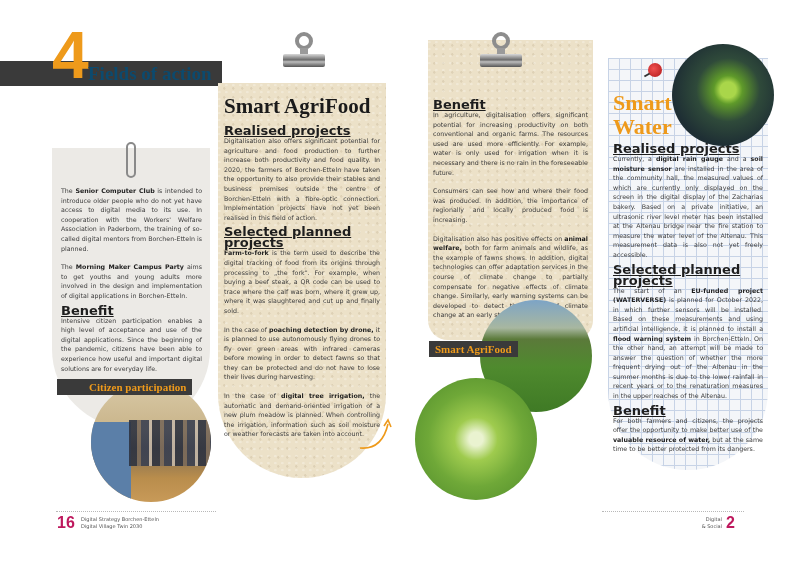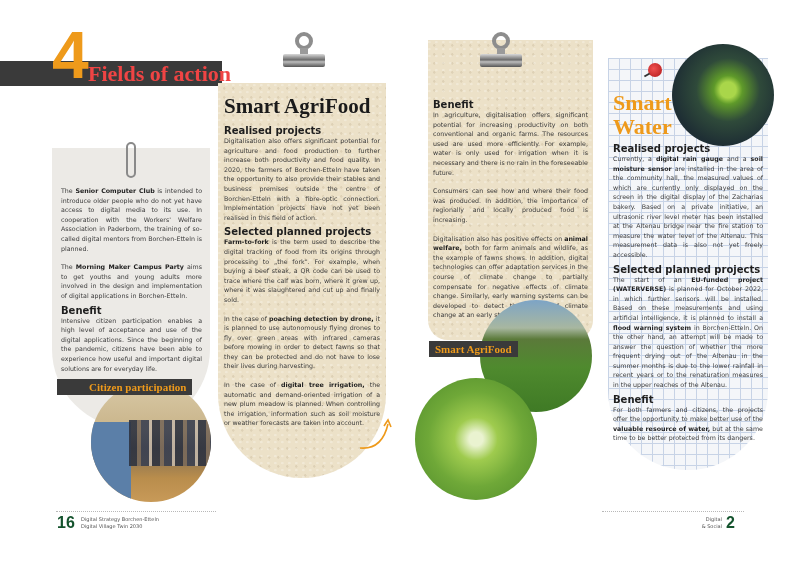--- a/index.html
+++ b/index.html
@@ -4,25 +4,25 @@
 <style>
   * { box-sizing: border-box; margin: 0; padding: 0; }
   html, body { width: 800px; height: 566px; background: #ffffff; overflow: hidden; }
   body { position: relative; font-family: "DejaVu Sans", sans-serif; color: #2a2a2a; }
 
   .page { position: absolute; top: 0; left: 0; width: 800px; height: 566px; background: #fff; }
 
   
   .title-band { position: absolute; left: 0; top: 61px; width: 222px; height: 25px; background: #3a3a3a; }
   .title-num { position: absolute; left: 52px; top: 22px; font-family: "Liberation Sans", sans-serif; font-weight: bold; font-size: 66px; line-height: 66px; color: #ee9a1b; letter-spacing: -2px; }
-  .title-text { position: absolute; left: 88px; top: 62px; font-family: "Liberation Serif", serif; font-weight: bold; font-size: 22px; line-height: 24px; color: #ef4444; }
+  .title-text { position: absolute; left: 88px; top: 62px; font-family: "Liberation Serif", serif; font-weight: bold; font-size: 19px; line-height: 24px; color: #0c4a6e; }
 
   p, .txt { font-family: "DejaVu Sans", sans-serif; font-size: 6.3px; line-height: 9.6px; color: #3a3a3a; text-align: justify; }
   b { color: #1e1e1e; }
-  .h { font-family: "DejaVu Sans", sans-serif; font-weight: bold; font-size: 10px; line-height: 11px; color: #1e1e1e; margin-top: 4px; }
+  .h { font-family: "DejaVu Sans", sans-serif; font-weight: bold; font-size: 13px; line-height: 11px; color: #1e1e1e; margin-top: 4px; text-decoration: underline; }
 
   
   .card-grey { position: absolute; left: 52px; top: 148px; width: 158px; height: 280px; background: #eceae6; border-radius: 0 0 80px 80px; }
   .card-grey .inner { position: absolute; left: 9px; top: 38px; width: 141px; }
   .card-grey p + p { margin-top: 9px; }
 
   
   .clip { position: absolute; left: 126px; top: 142px; width: 10px; height: 36px; border: 2px solid #8a8a8a; border-radius: 5px; }
 
   
@@ -72,21 +72,21 @@
   .label-citizen { left: 57px; top: 379px; padding-left: 32px; }
   .label-agri { left: 429px; top: 341px; }
 
   
   .arrow { position: absolute; left: 356px; top: 414px; width: 40px; height: 40px; }
 
   
   .footer-line { position: absolute; top: 511px; height: 0; border-top: 1px dotted #b8b8b8; }
   .fl-left { left: 56px; width: 160px; }
   .fl-right { left: 602px; width: 142px; }
-  .page-num { position: absolute; top: 514px; font-family: "Liberation Sans", sans-serif; font-weight: bold; font-size: 16px; line-height: 18px; color: #14532d; }
+  .page-num { position: absolute; top: 514px; font-family: "Liberation Sans", sans-serif; font-weight: bold; font-size: 16px; line-height: 18px; color: #be185d; }
   .pn-left { left: 57px; }
   .pn-right { left: 726px; }
   .foot-txt { position: absolute; top: 516px; font-family: "DejaVu Sans", sans-serif; font-size: 5px; line-height: 6.5px; color: #555; }
   .ft-left { left: 81px; }
   .ft-right { left: 698px; text-align: right; width: 24px; }
 </style>
 </head>
 <body>
 
 <div class="page">

